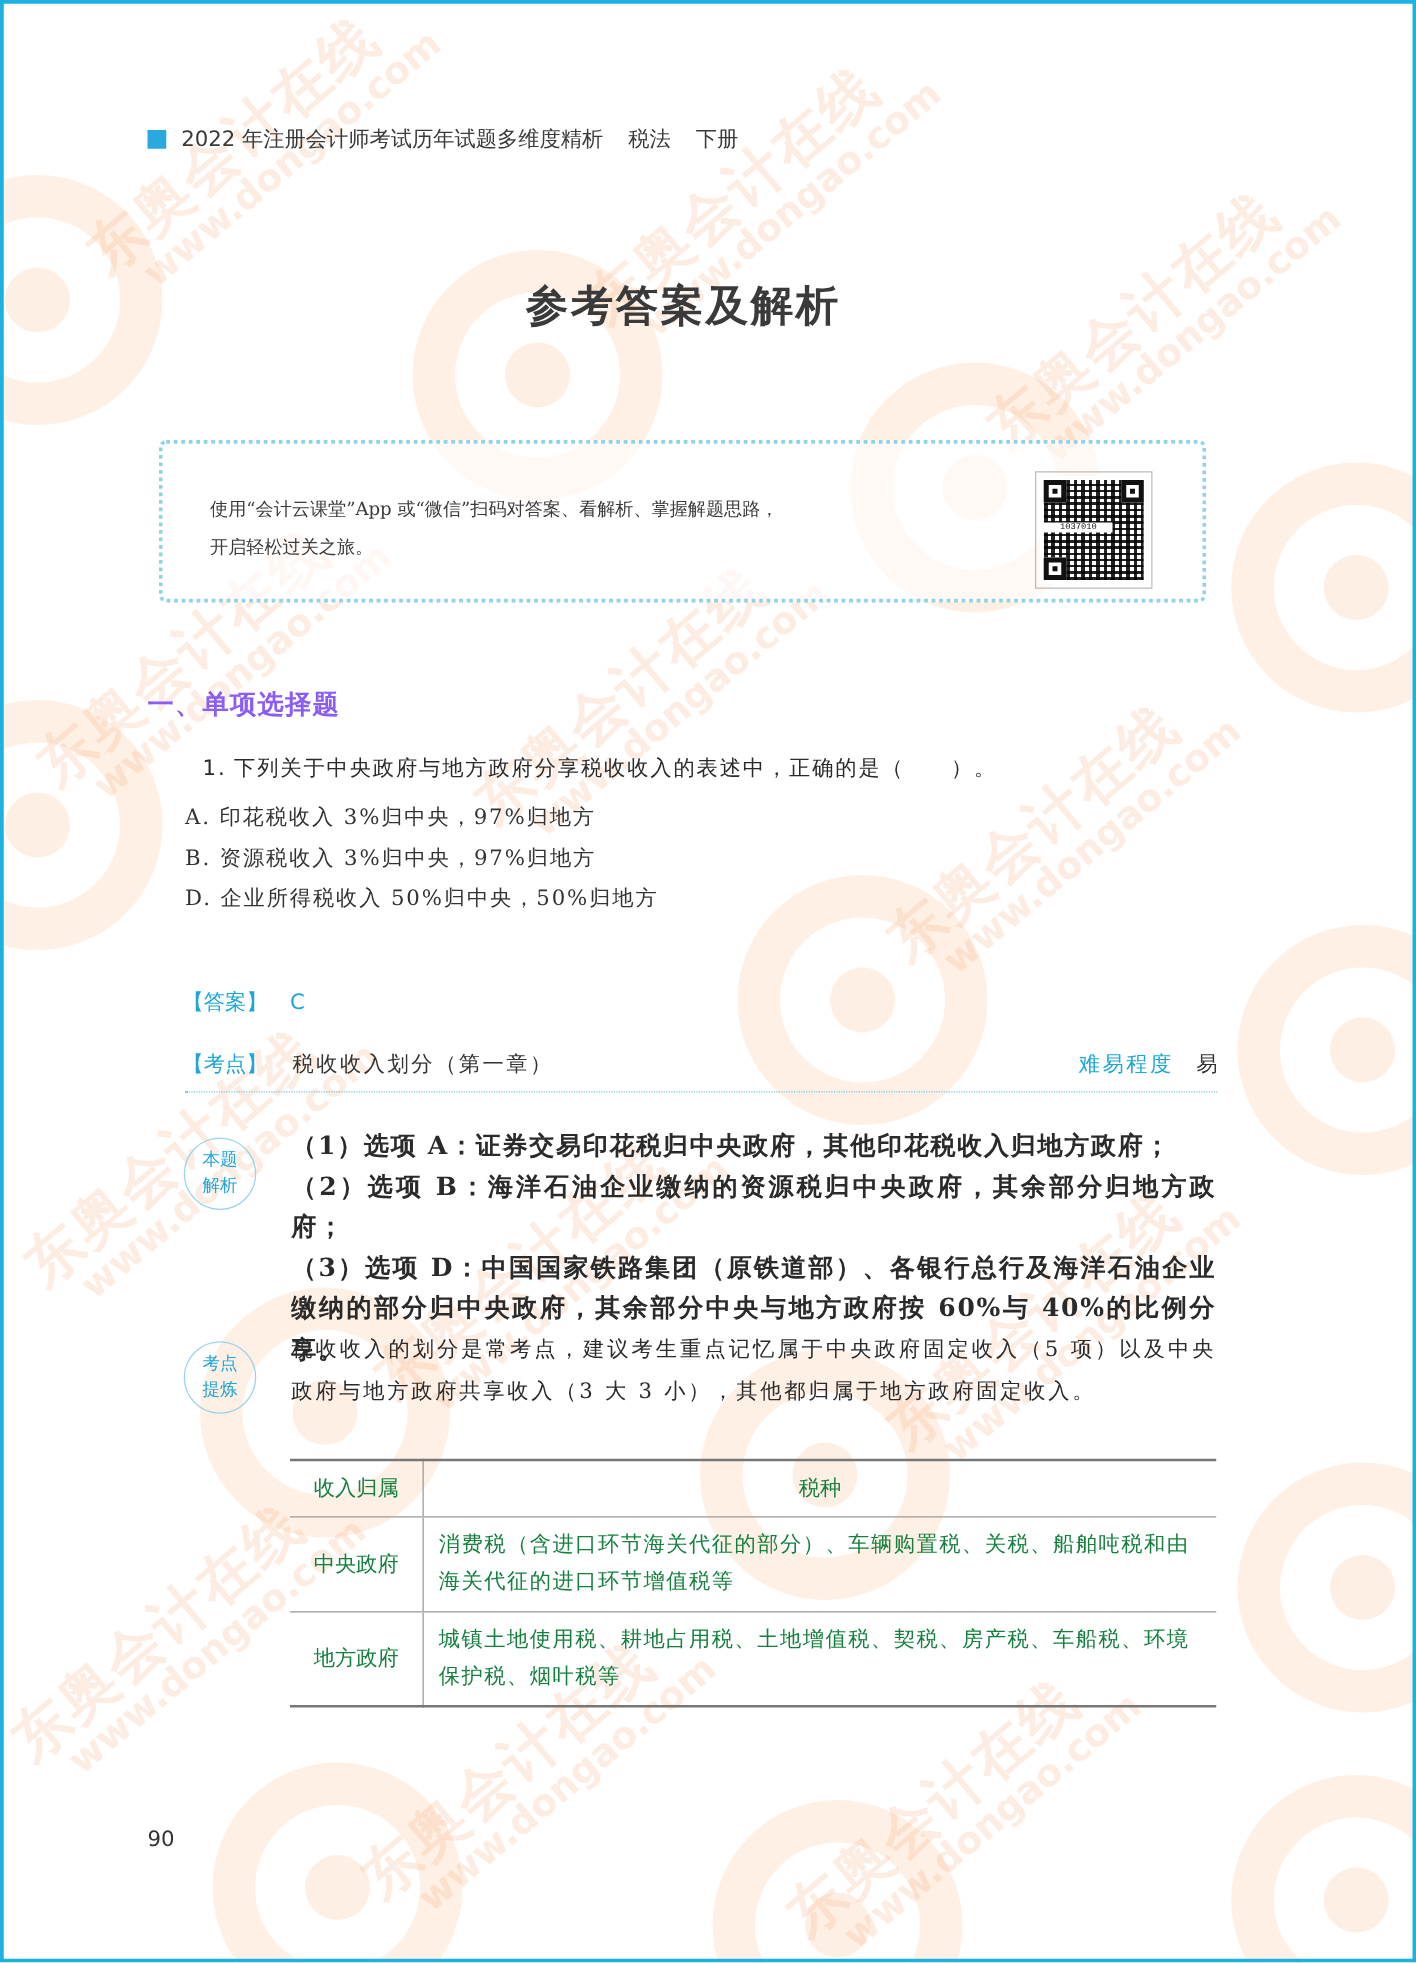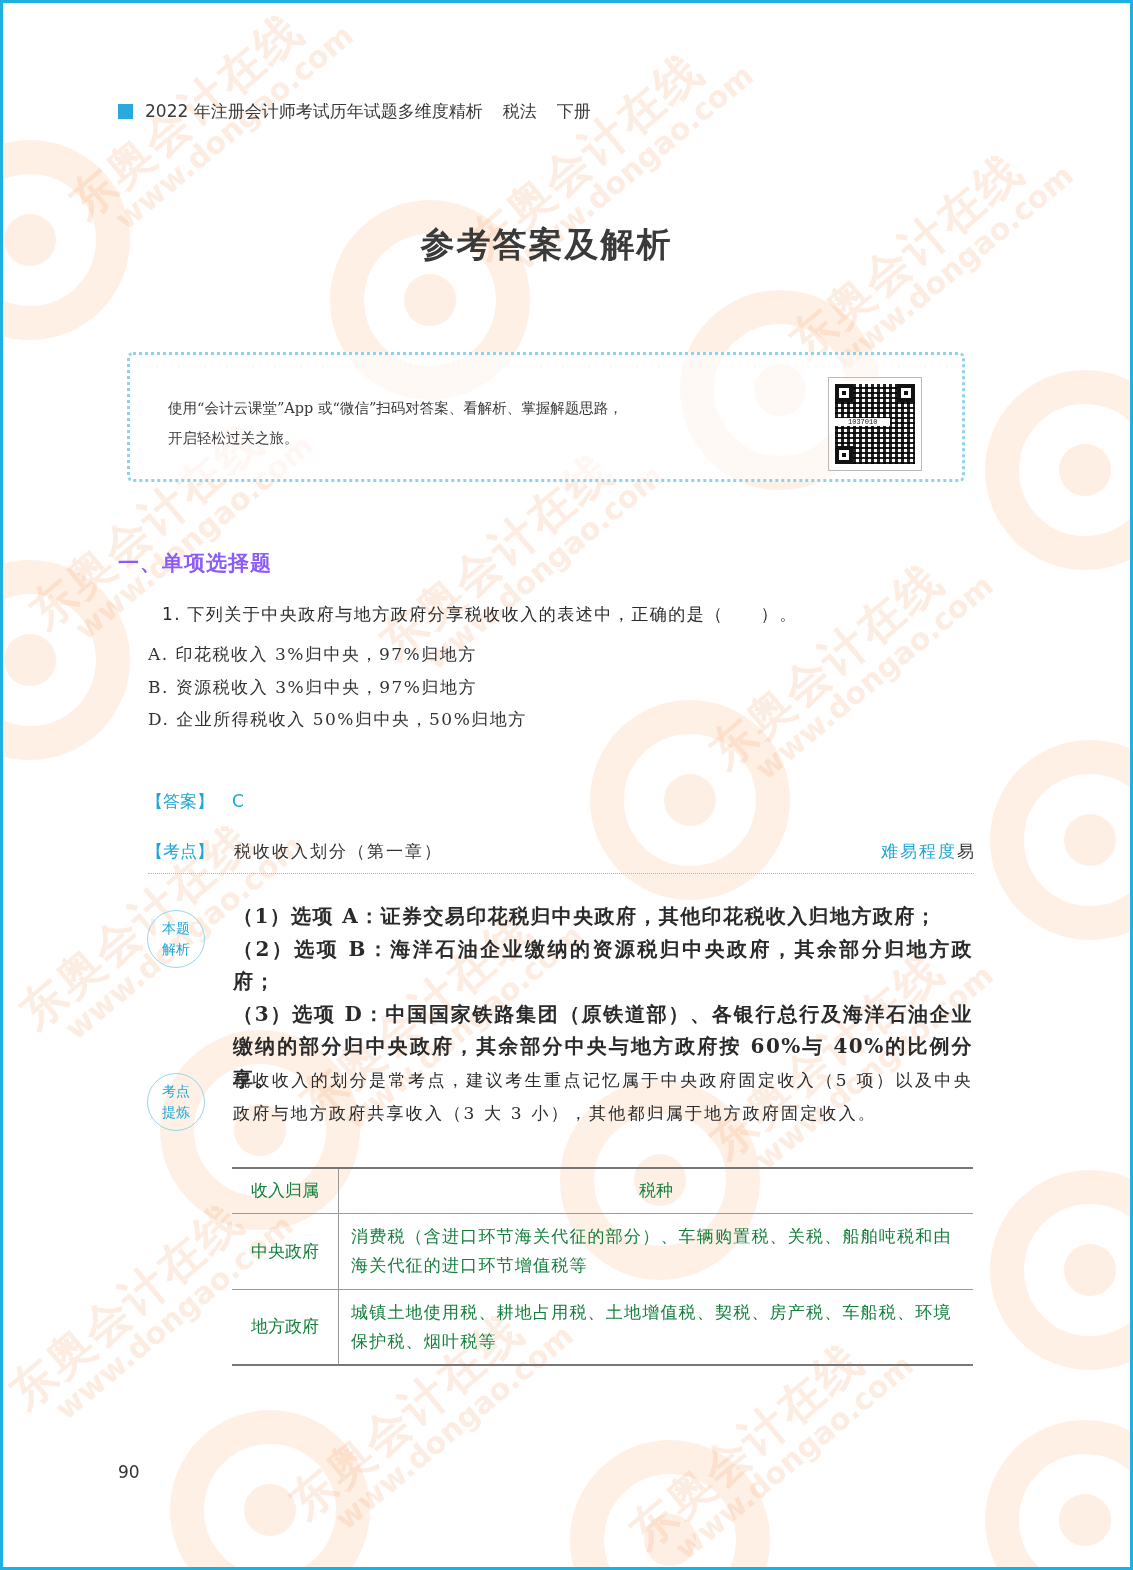--- a/index.html
+++ b/index.html
@@ -76,21 +76,21 @@
     .question .num { font-family: "DejaVu Sans", sans-serif; margin-right: 6px; }
     .options { position: absolute; left: 148px; top: 642px; font-size: 17px; letter-spacing: 1.5px; color: #333; }
     .options .opt { height: 32.5px; line-height: 24px; }
 
     .answer-row { position: absolute; left: 146px; top: 790px; font-family: "DejaVu Sans", sans-serif; font-size: 17px; color: #1fa6d8; }
     .answer-row .val { margin-left: 18px; }
     .kaodian-row { position: absolute; left: 146px; top: 840px; width: 828px; font-size: 17px; }
     .kaodian-row .lbl { font-family: "DejaVu Sans", sans-serif; color: #1fa6d8; }
     .kaodian-row .topic { margin-left: 20px; color: #333; letter-spacing: 2px; }
     .kaodian-row .diff { position: absolute; right: 0; top: 0; }
-    .kaodian-row .diff-lbl { font-family: "DejaVu Sans", sans-serif; color: #1fa6d8; letter-spacing: 2px; }
+    .kaodian-row .diff-lbl { font-family: "DejaVu Sans", sans-serif; color: #1fa6d8; letter-spacing: 2px; margin-right: 18px; }
     .kaodian-row .diff-val { color: #333; }
     .dotted-rule { position: absolute; left: 148px; top: 873px; width: 826px; border-top: 1px dotted #7cc8e6; }
 
     .badge {
       position: absolute; width: 58px; height: 58px; border-radius: 50%; box-sizing: border-box;
       border: 1px solid #9ad4ea; color: #1fa6d8; font-family: "DejaVu Sans", sans-serif;
       font-size: 14px; line-height: 21px; text-align: center; padding-top: 7px;
     }
     .analysis { position: absolute; left: 233px; top: 900px; width: 740px; font-size: 20px; line-height: 32.5px; color: #2a2a2a; letter-spacing: 1.4px; text-align: justify; font-weight: bold; }
     .tip { position: absolute; left: 233px; top: 1064px; width: 740px; font-size: 17px; line-height: 32.5px; color: #2a2a2a; letter-spacing: 2.2px; text-align: justify; }

